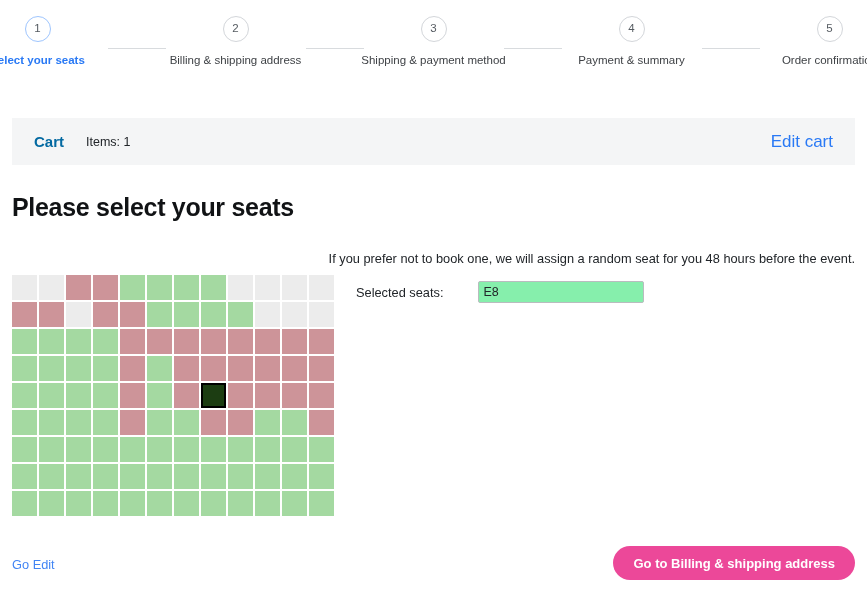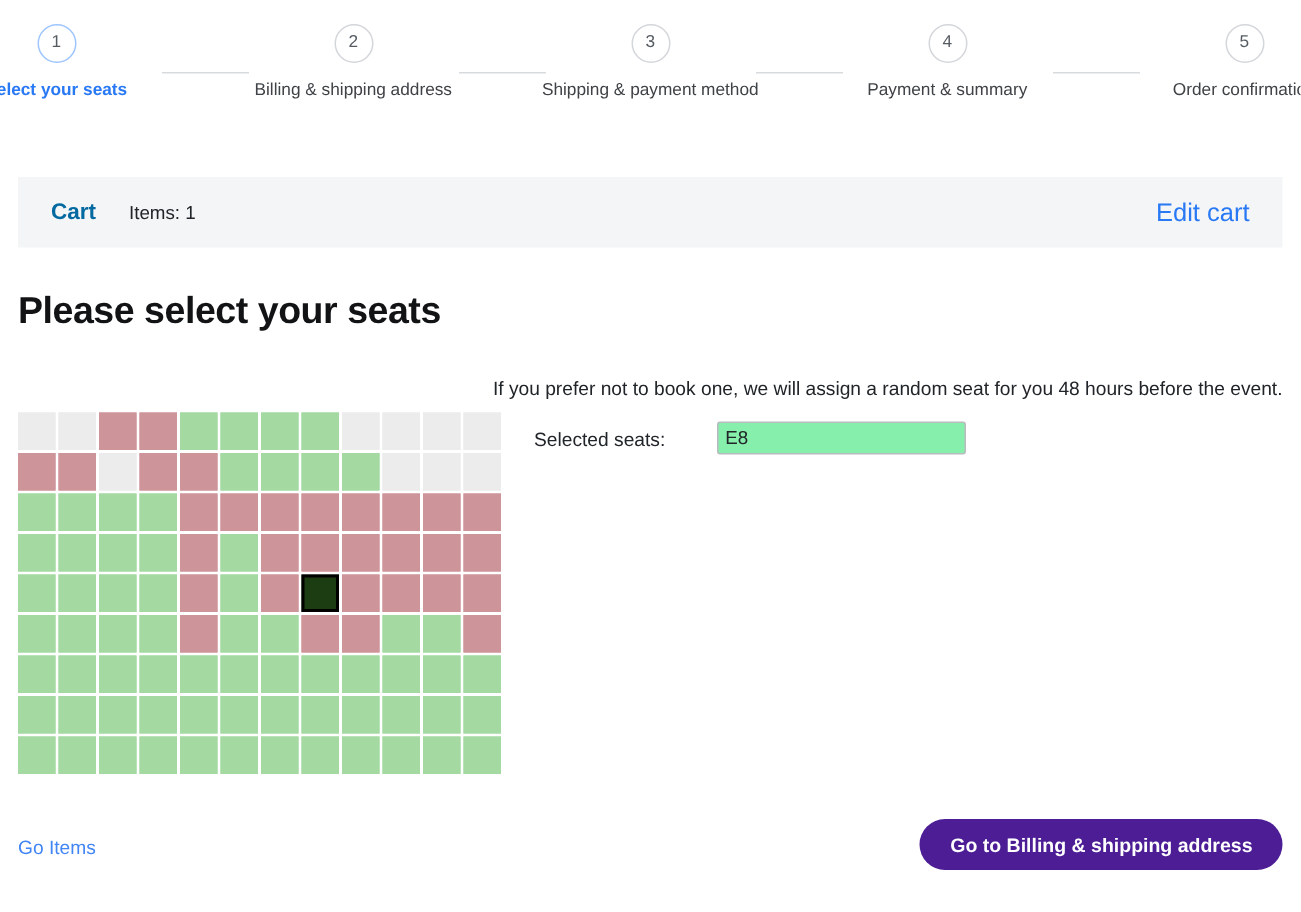--- a/index.html
+++ b/index.html
@@ -167,21 +167,21 @@
     position: absolute;
     left: 12px; top: 11px;
     color: #4285f4;
     font-size: 12.8px;
     text-decoration: none;
     cursor: pointer;
   }
   .primary-btn {
     position: absolute;
     right: 12px; top: 0px;
-    background: #4c1d95;
+    background: #ec4899;
     color: #ffffff;
     border: none;
     border-radius: 18px;
     font-family: "Liberation Sans", sans-serif;
     font-size: 13px;
     font-weight: bold;
     padding: 0 20px;
     height: 34px;
     cursor: pointer;
     white-space: nowrap;
@@ -358,15 +358,15 @@
       </div>
 
     <div class="selected-box">
       <span class="selected-label">Selected seats:</span>
       <input class="selected-input" type="text" value="E8" style="">
     </div>
   </div>
 </div>
 
 <div class="footer">
-  <a class="go-back">Go Items</a>
+  <a class="go-back">Go Edit</a>
   <button class="primary-btn">Go to Billing &amp; shipping address</button>
 </div>
 
 </body></html>

